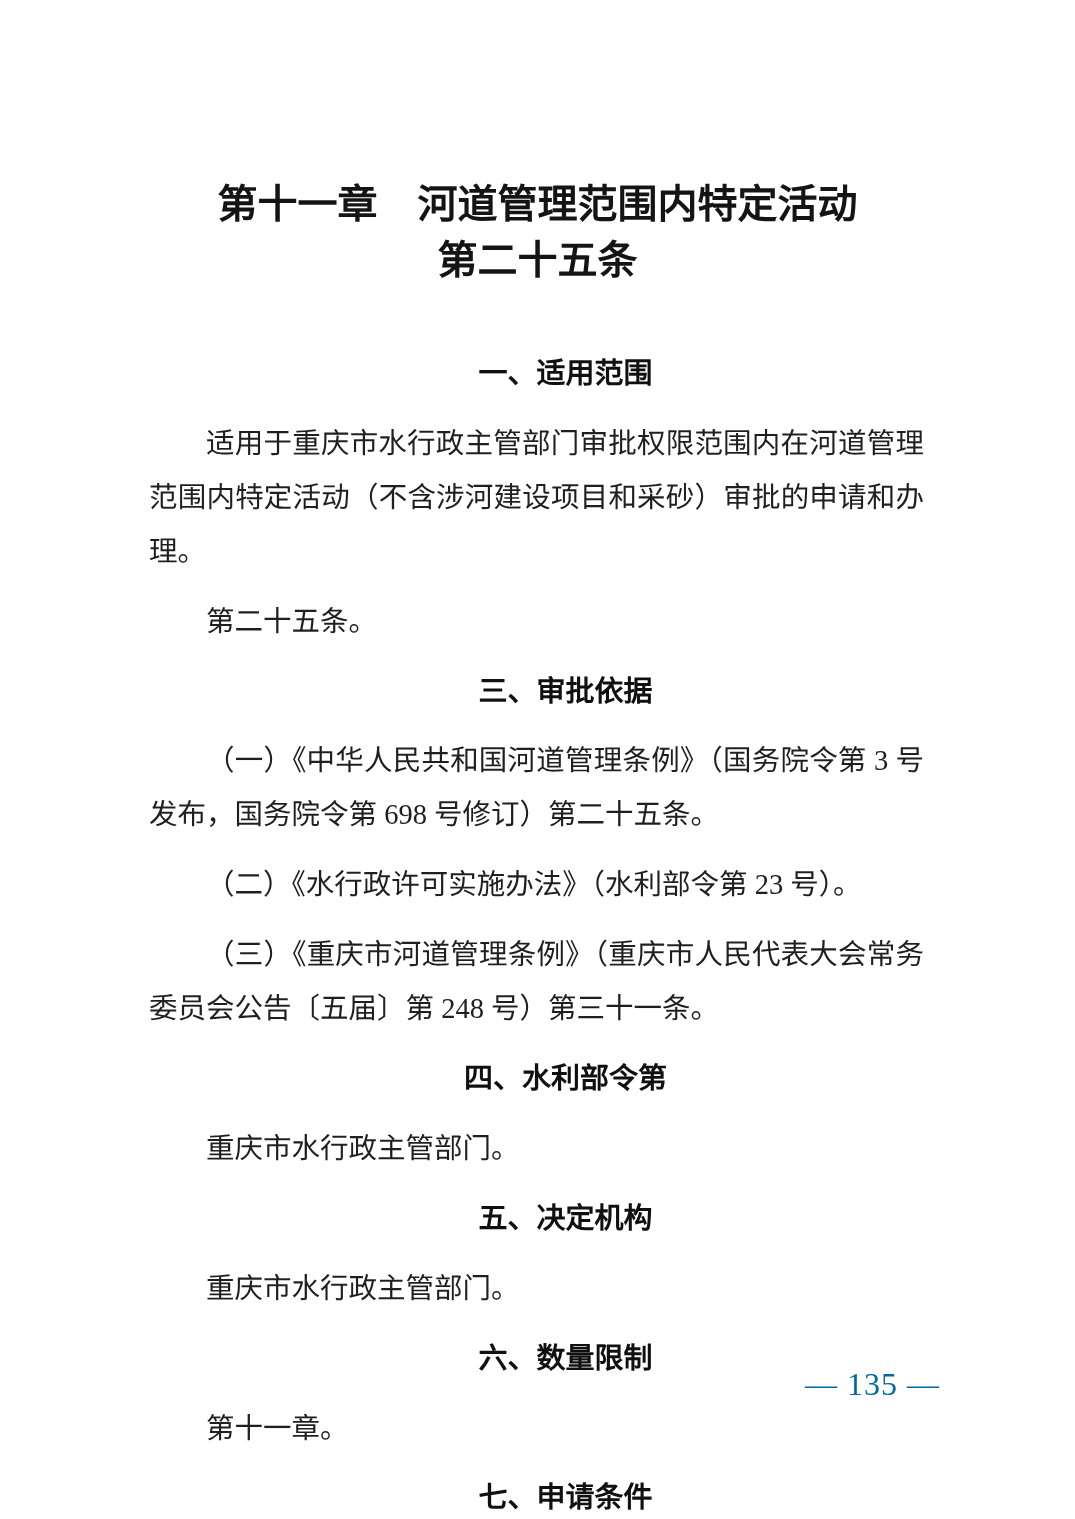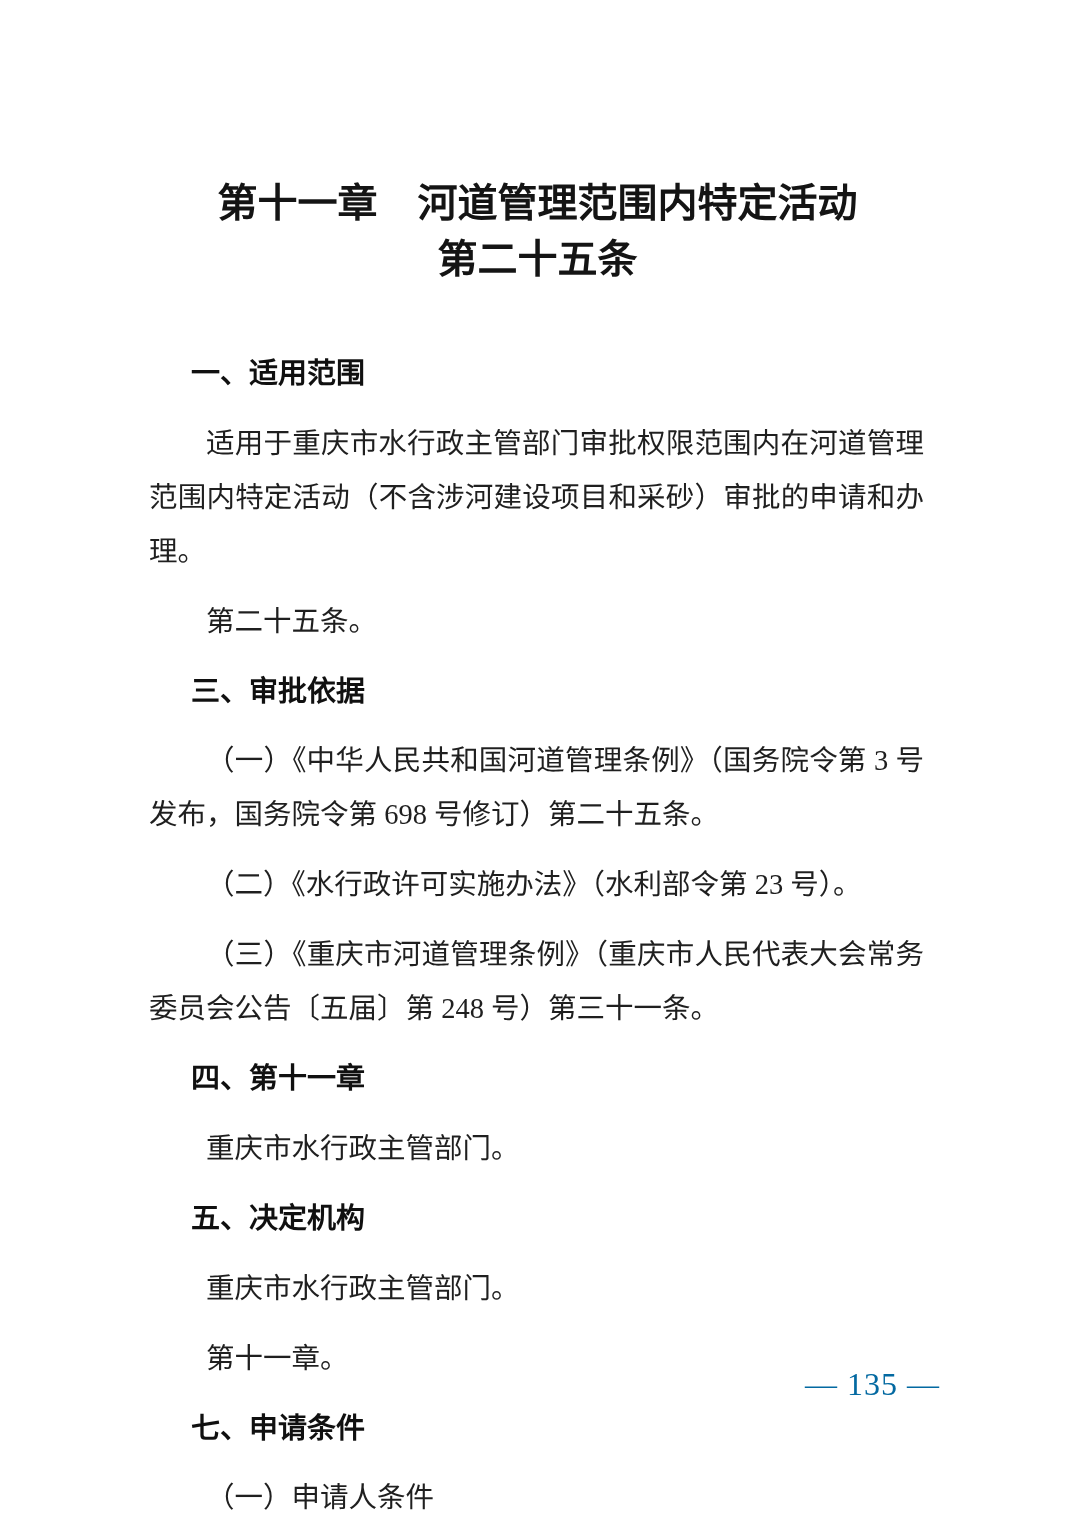--- a/index.html
+++ b/index.html
@@ -15,21 +15,21 @@
     color: #1a1a1a;
     overflow: hidden;
   }
   .title {
     position: absolute;
     top: 176px;
     left: 0;
     width: 100%;
     margin: 0;
     text-align: center;
-    font-family: Liberation Serif, serif;
+    font-family: Liberation Sans, sans-serif;
     font-weight: 700;
     font-size: 40px;
     line-height: 56px;
     color: #141414;
   }
   .title .tline {
     display: block;
   }
   .content {
     position: absolute;
@@ -41,21 +41,21 @@
     line-height: 53.9px;
     text-align: justify;
     color: #1f1f1f;
   }
   .content .heading {
     margin: 0;
     font-family: "Liberation Sans", "DejaVu Sans", sans-serif;
     font-weight: 700;
     font-size: 29px;
     text-indent: 2em;
-    text-align: left;
+    text-align: center;
     color: #101010;
   }
   .content .para {
     margin: 16px;
     text-indent: 2em;
   }
   .page-number {
     position: absolute;
     top: 1364px;
     right: 135px;
@@ -81,26 +81,27 @@
     <h2 class="heading">一、适用范围</h2>
     <p class="para">适用于重庆市水行政主管部门审批权限范围内在河道管理范围内特定活动（不含涉河建设项目和采砂）审批的申请和办理。</p>
 
     <p class="para">第二十五条。</p>
 
     <h2 class="heading">三、审批依据</h2>
     <p class="para">（一）《中华人民共和国河道管理条例》（国务院令第 3 号发布，国务院令第 698 号修订）第二十五条。</p>
     <p class="para">（二）《水行政许可实施办法》（水利部令第 23 号）。</p>
     <p class="para">（三）《重庆市河道管理条例》（重庆市人民代表大会常务委员会公告〔五届〕第 248 号）第三十一条。</p>
 
-    <h2 class="heading">四、第十一章</h2>
+    <h2 class="heading">四、水利部令第</h2>
     <p class="para">重庆市水行政主管部门。</p>
 
     <h2 class="heading">五、决定机构</h2>
     <p class="para">重庆市水行政主管部门。</p>
 
+    <h2 class="heading">六、数量限制</h2>
     <p class="para">第十一章。</p>
 
     <h2 class="heading">七、申请条件</h2>
     <p class="para">（一）申请人条件</p>
 
   </div>
 
   <div class="page-number">— 135 —</div>
 
 </div>

